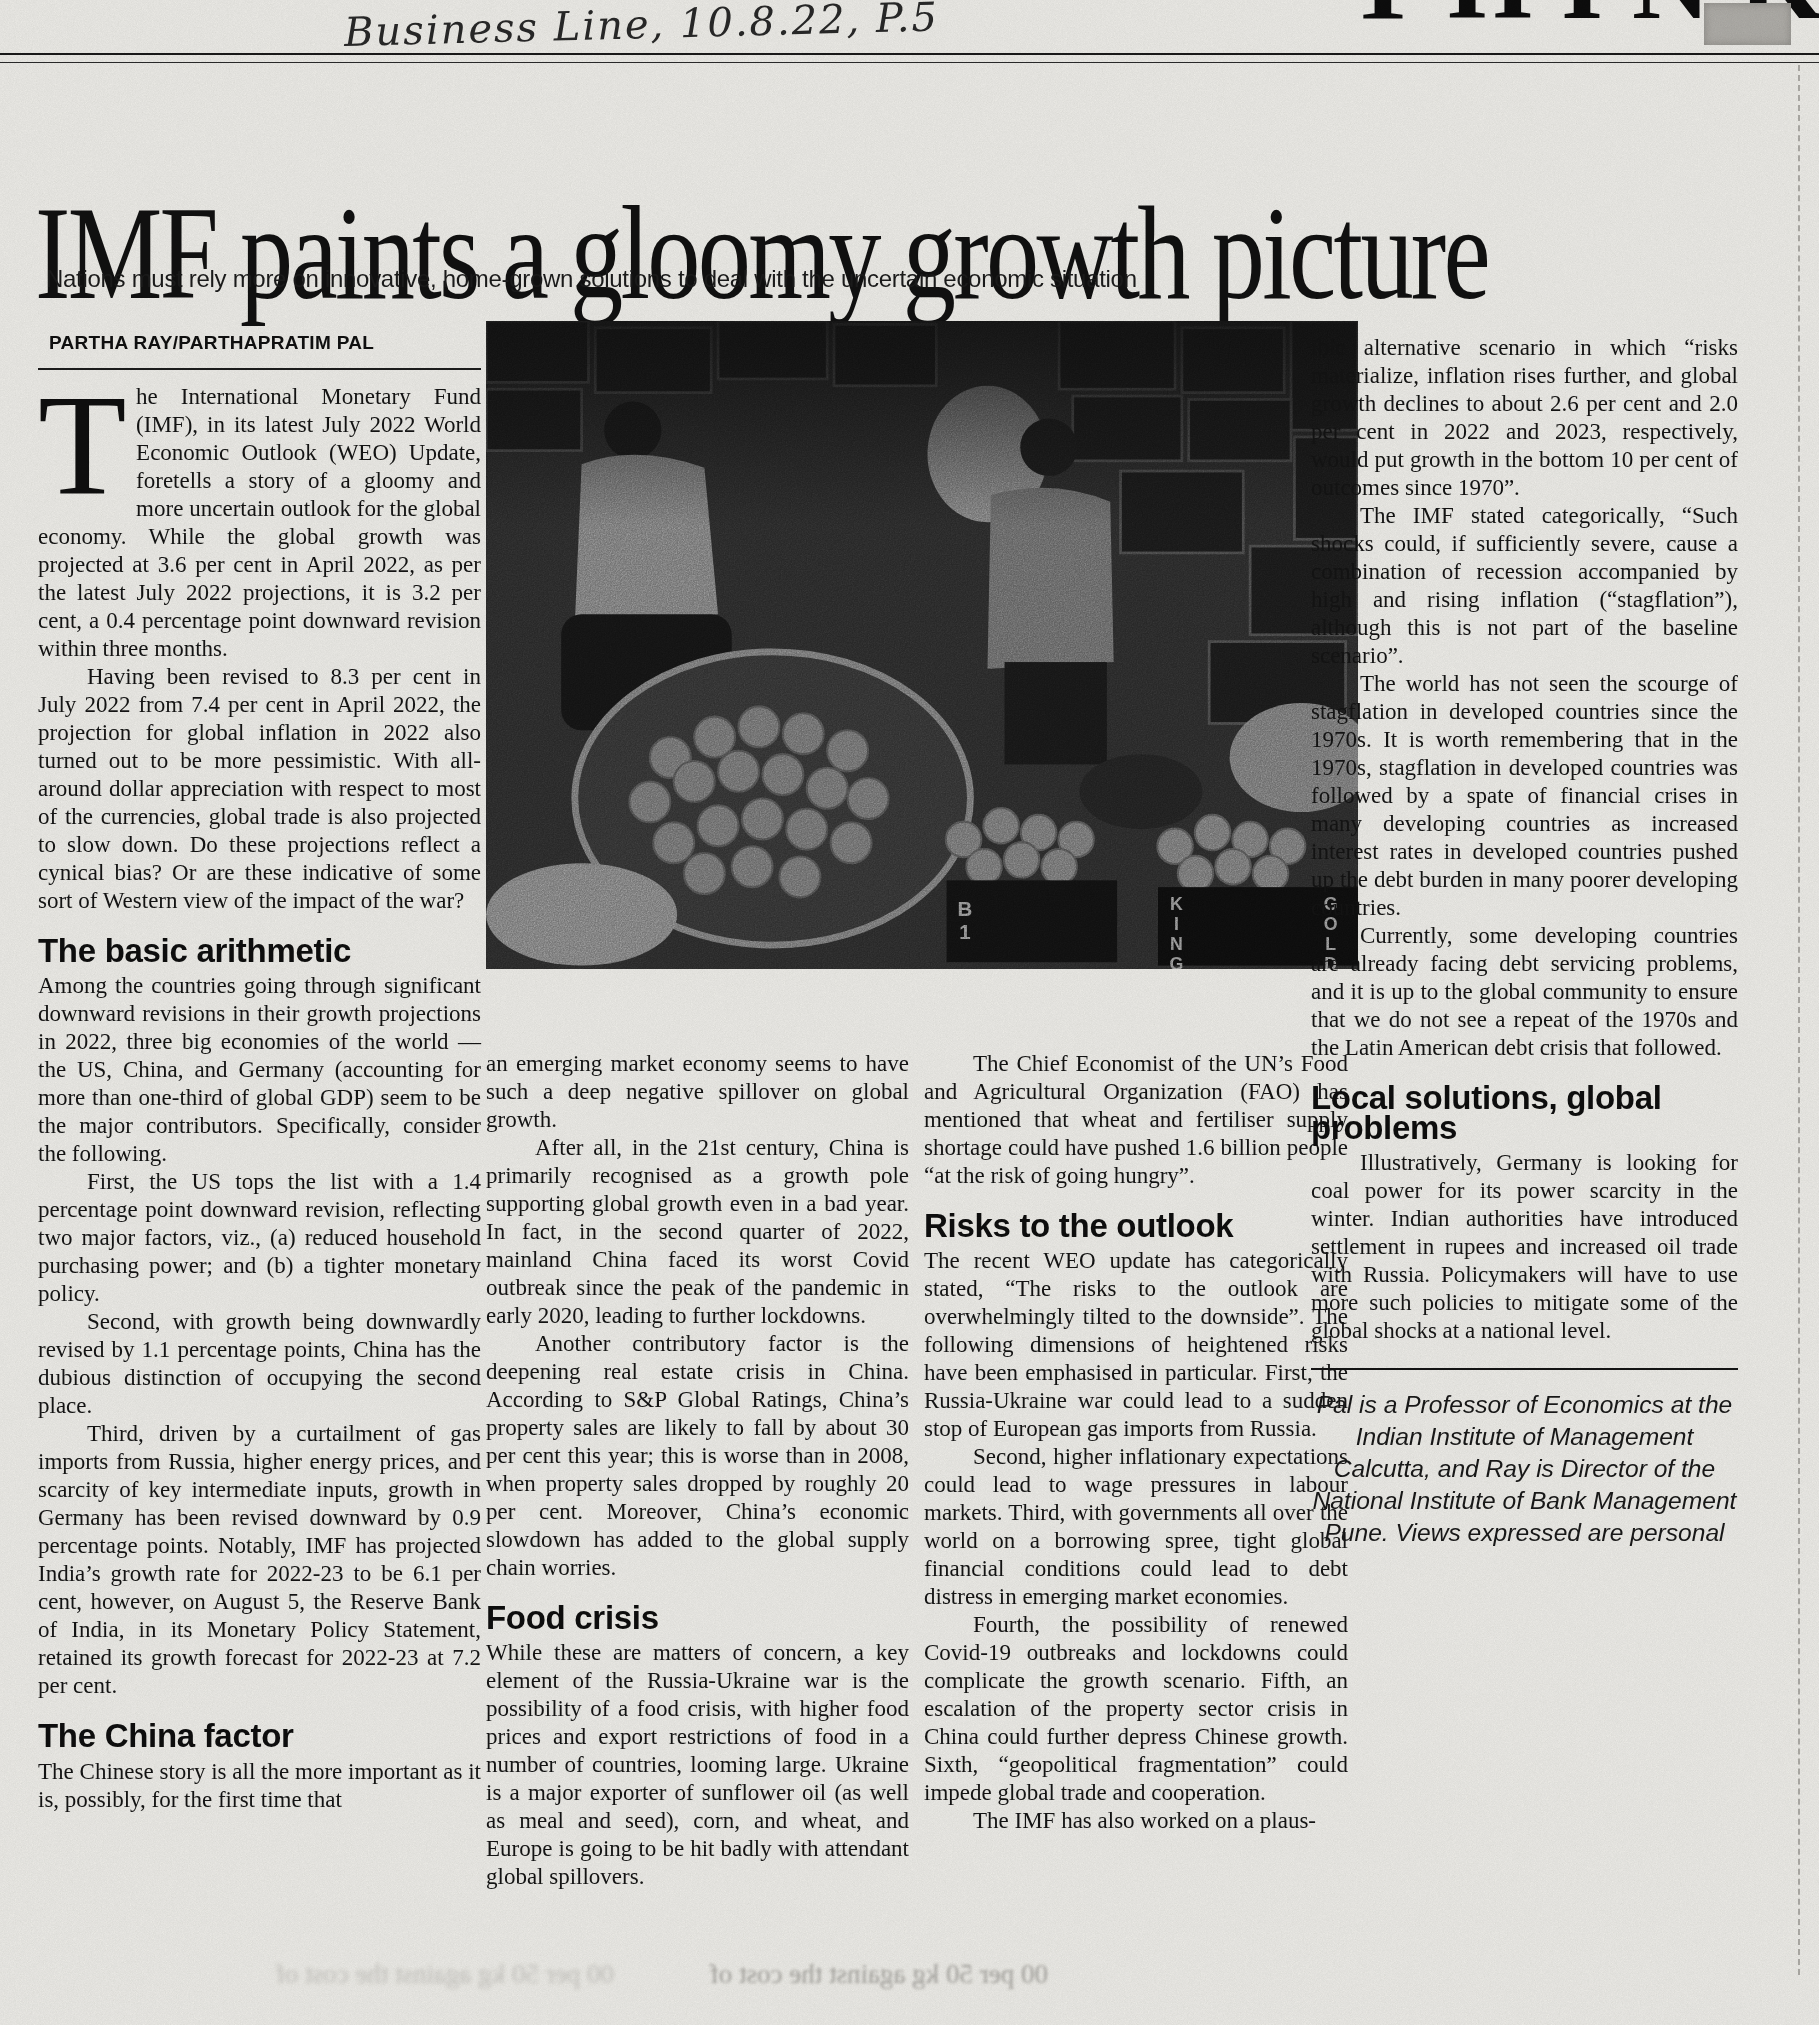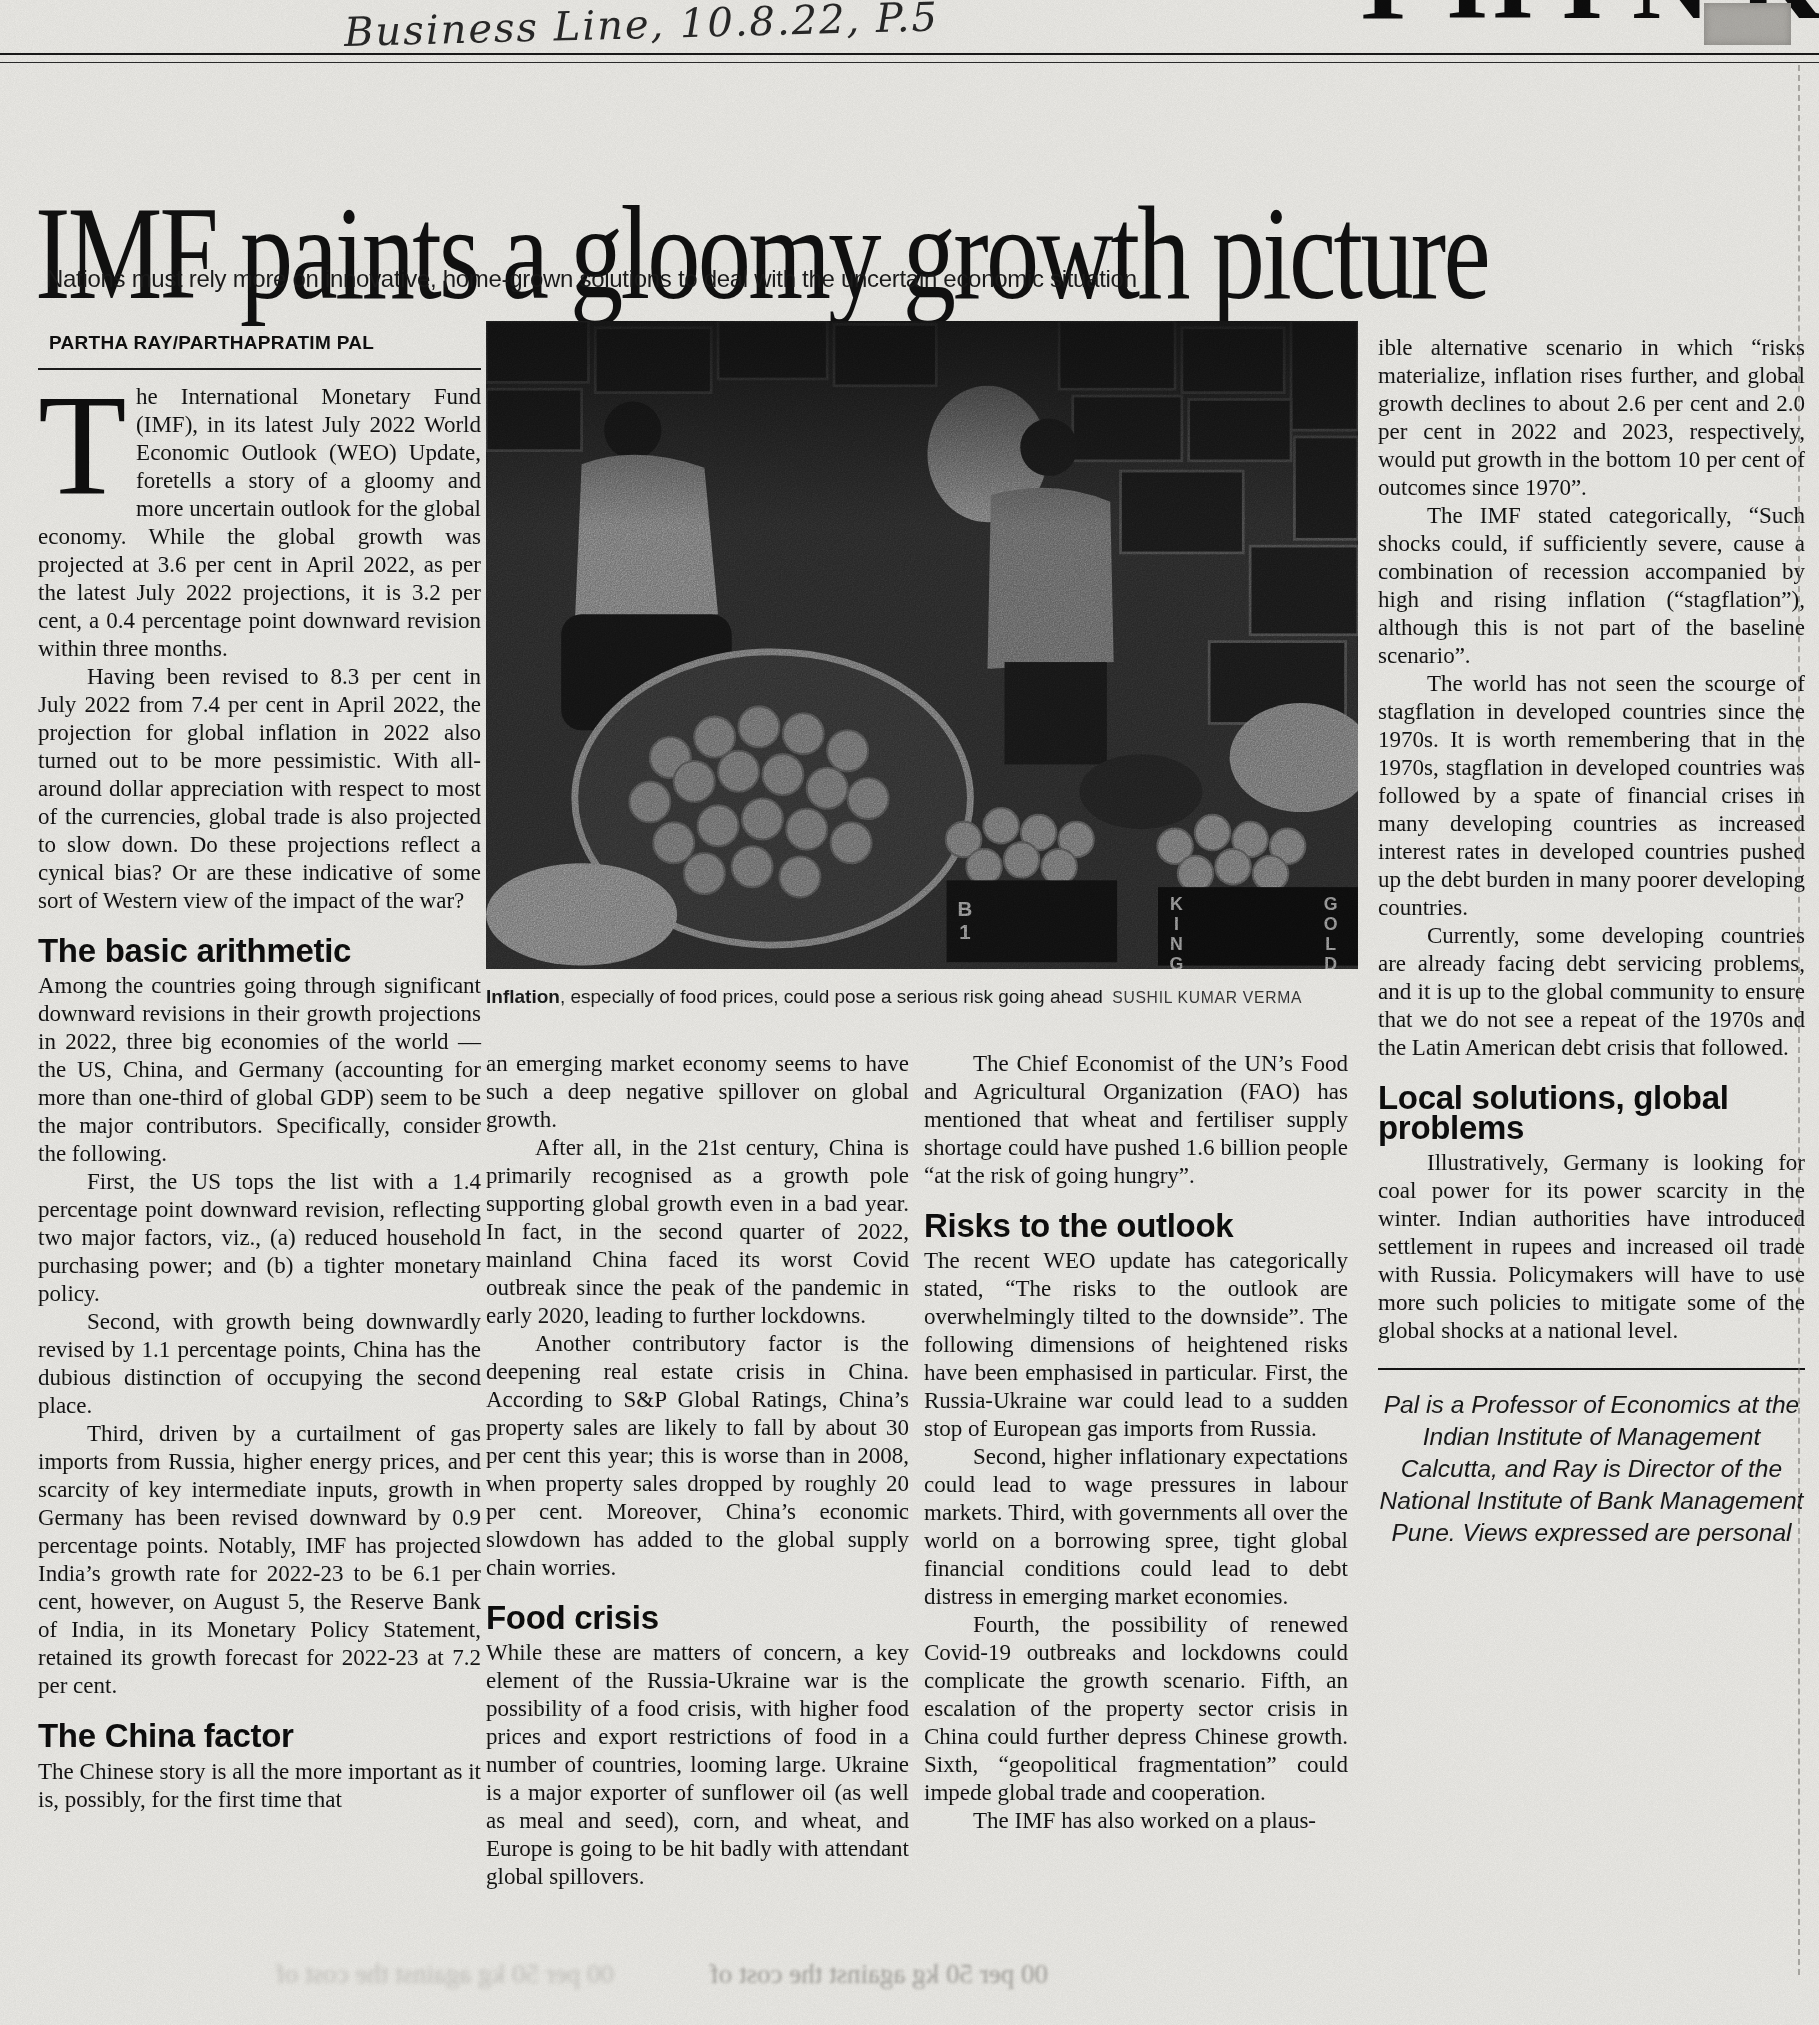--- a/index.html
+++ b/index.html
@@ -48,21 +48,21 @@
   }
   .byline-rule{
     position:absolute;left:38px;top:368px;width:443px;height:0;
     border-top:2px solid #1e1e1e;
   }
   
   .col{position:absolute;text-align:justify;font-size:23px;line-height:28px;color:#151515;}
   #col1{left:38px;top:383px;width:443px;}
   #col2{left:486px;top:1050px;width:423px;}
   #col3{left:924px;top:1050px;width:424px;}
-  #col4{left:1378px;top:334px;width:427px;}
+  #col4{left:1311px;top:334px;width:427px;}
   .para{margin:0;text-indent:49px;}
   .para.no-indent{text-indent:0;}
   .sec-head{
     font-family:"Liberation Sans",sans-serif;font-weight:bold;
     font-size:33px;line-height:30px;margin:20.5px 0 6.8px 0;
     text-align:left;letter-spacing:-0.3px;color:#0f0f0f;
   }
   .dropcap{
     float:left;font-size:145px;line-height:115px;
     padding:4.1px 9.5px 0 0;font-family:"Liberation Serif",serif;color:#101010;
@@ -206,23 +206,20 @@
       <ellipse cx="1195" cy="640" rx="105" ry="80" fill="#c9c9c9"></ellipse>
       <ellipse cx="960" cy="690" rx="90" ry="55" fill="#3a3a3a"></ellipse>
 
       <text x="702" y="845" fill="#f2f2f2" font-family="Liberation Sans, sans-serif" font-size="30" font-weight="bold" style="writing-mode:vertical-rl;text-orientation:upright;">B1</text>
       <text x="1012" y="840" fill="#f2f2f2" font-family="Liberation Sans, sans-serif" font-size="26" font-weight="bold" style="writing-mode:vertical-rl;text-orientation:upright;">KING</text>
       <text x="1238" y="840" fill="#f2f2f2" font-family="Liberation Sans, sans-serif" font-size="26" font-weight="bold" style="writing-mode:vertical-rl;text-orientation:upright;">GOLD</text>
       <rect width="1278" height="300" fill="url(#topshade)"></rect>
       <rect width="1278" height="950" filter="url(#pnoise)" opacity="0.4"></rect>
     </svg>
   </div>
-  <div class="caption">
-    <span class="lead">Inflation</span><span>, especially of food prices, could pose a serious risk going ahead</span><span class="credit">SUSHIL KUMAR VERMA</span>
-  </div>
 
   <div class="col" id="col1">
       <p class="para no-indent"><span class="dropcap">T</span>he International Monetary Fund (IMF), in its latest July 2022 World Economic Outlook (WEO) Update, foretells a story of a gloomy and more uncertain outlook for the global economy. While the global growth was projected at 3.6 per cent in April 2022, as per the latest July 2022 projections, it is 3.2 per cent, a 0.4 percentage point downward revision within three months.</p>
       <p class="para">Having been revised to 8.3 per cent in July 2022 from 7.4 per cent in April 2022, the projection for global inflation in 2022 also turned out to be more pessimistic. With all-around dollar appreciation with respect to most of the currencies, global trade is also projected to slow down. Do these projections reflect a cynical bias? Or are these indicative of some sort of Western view of the impact of the war?</p>
       <h3 class="sec-head">The basic arithmetic</h3>
       <p class="para no-indent">Among the countries going through significant downward revisions in their growth projections in 2022, three big economies of the world — the US, China, and Germany (accounting for more than one-third of global GDP) seem to be the major contributors. Specifically, consider the following.</p>
       <p class="para">First, the US tops the list with a 1.4 percentage point downward revision, reflecting two major factors, viz., (a) reduced household purchasing power; and (b) a tighter monetary policy.</p>
       <p class="para">Second, with growth being downwardly revised by 1.1 percentage points, China has the dubious distinction of occupying the second place.</p>
       <p class="para">Third, driven by a curtailment of gas imports from Russia, higher energy prices, and scarcity of key intermediate inputs, growth in Germany has been revised downward by 0.9 percentage points. Notably, IMF has projected India’s growth rate for 2022-23 to be 6.1 per cent, however, on August 5, the Reserve Bank of India, in its Monetary Policy Statement, retained its growth forecast for 2022-23 at 7.2 per cent.</p>
       <h3 class="sec-head">The China factor</h3>

